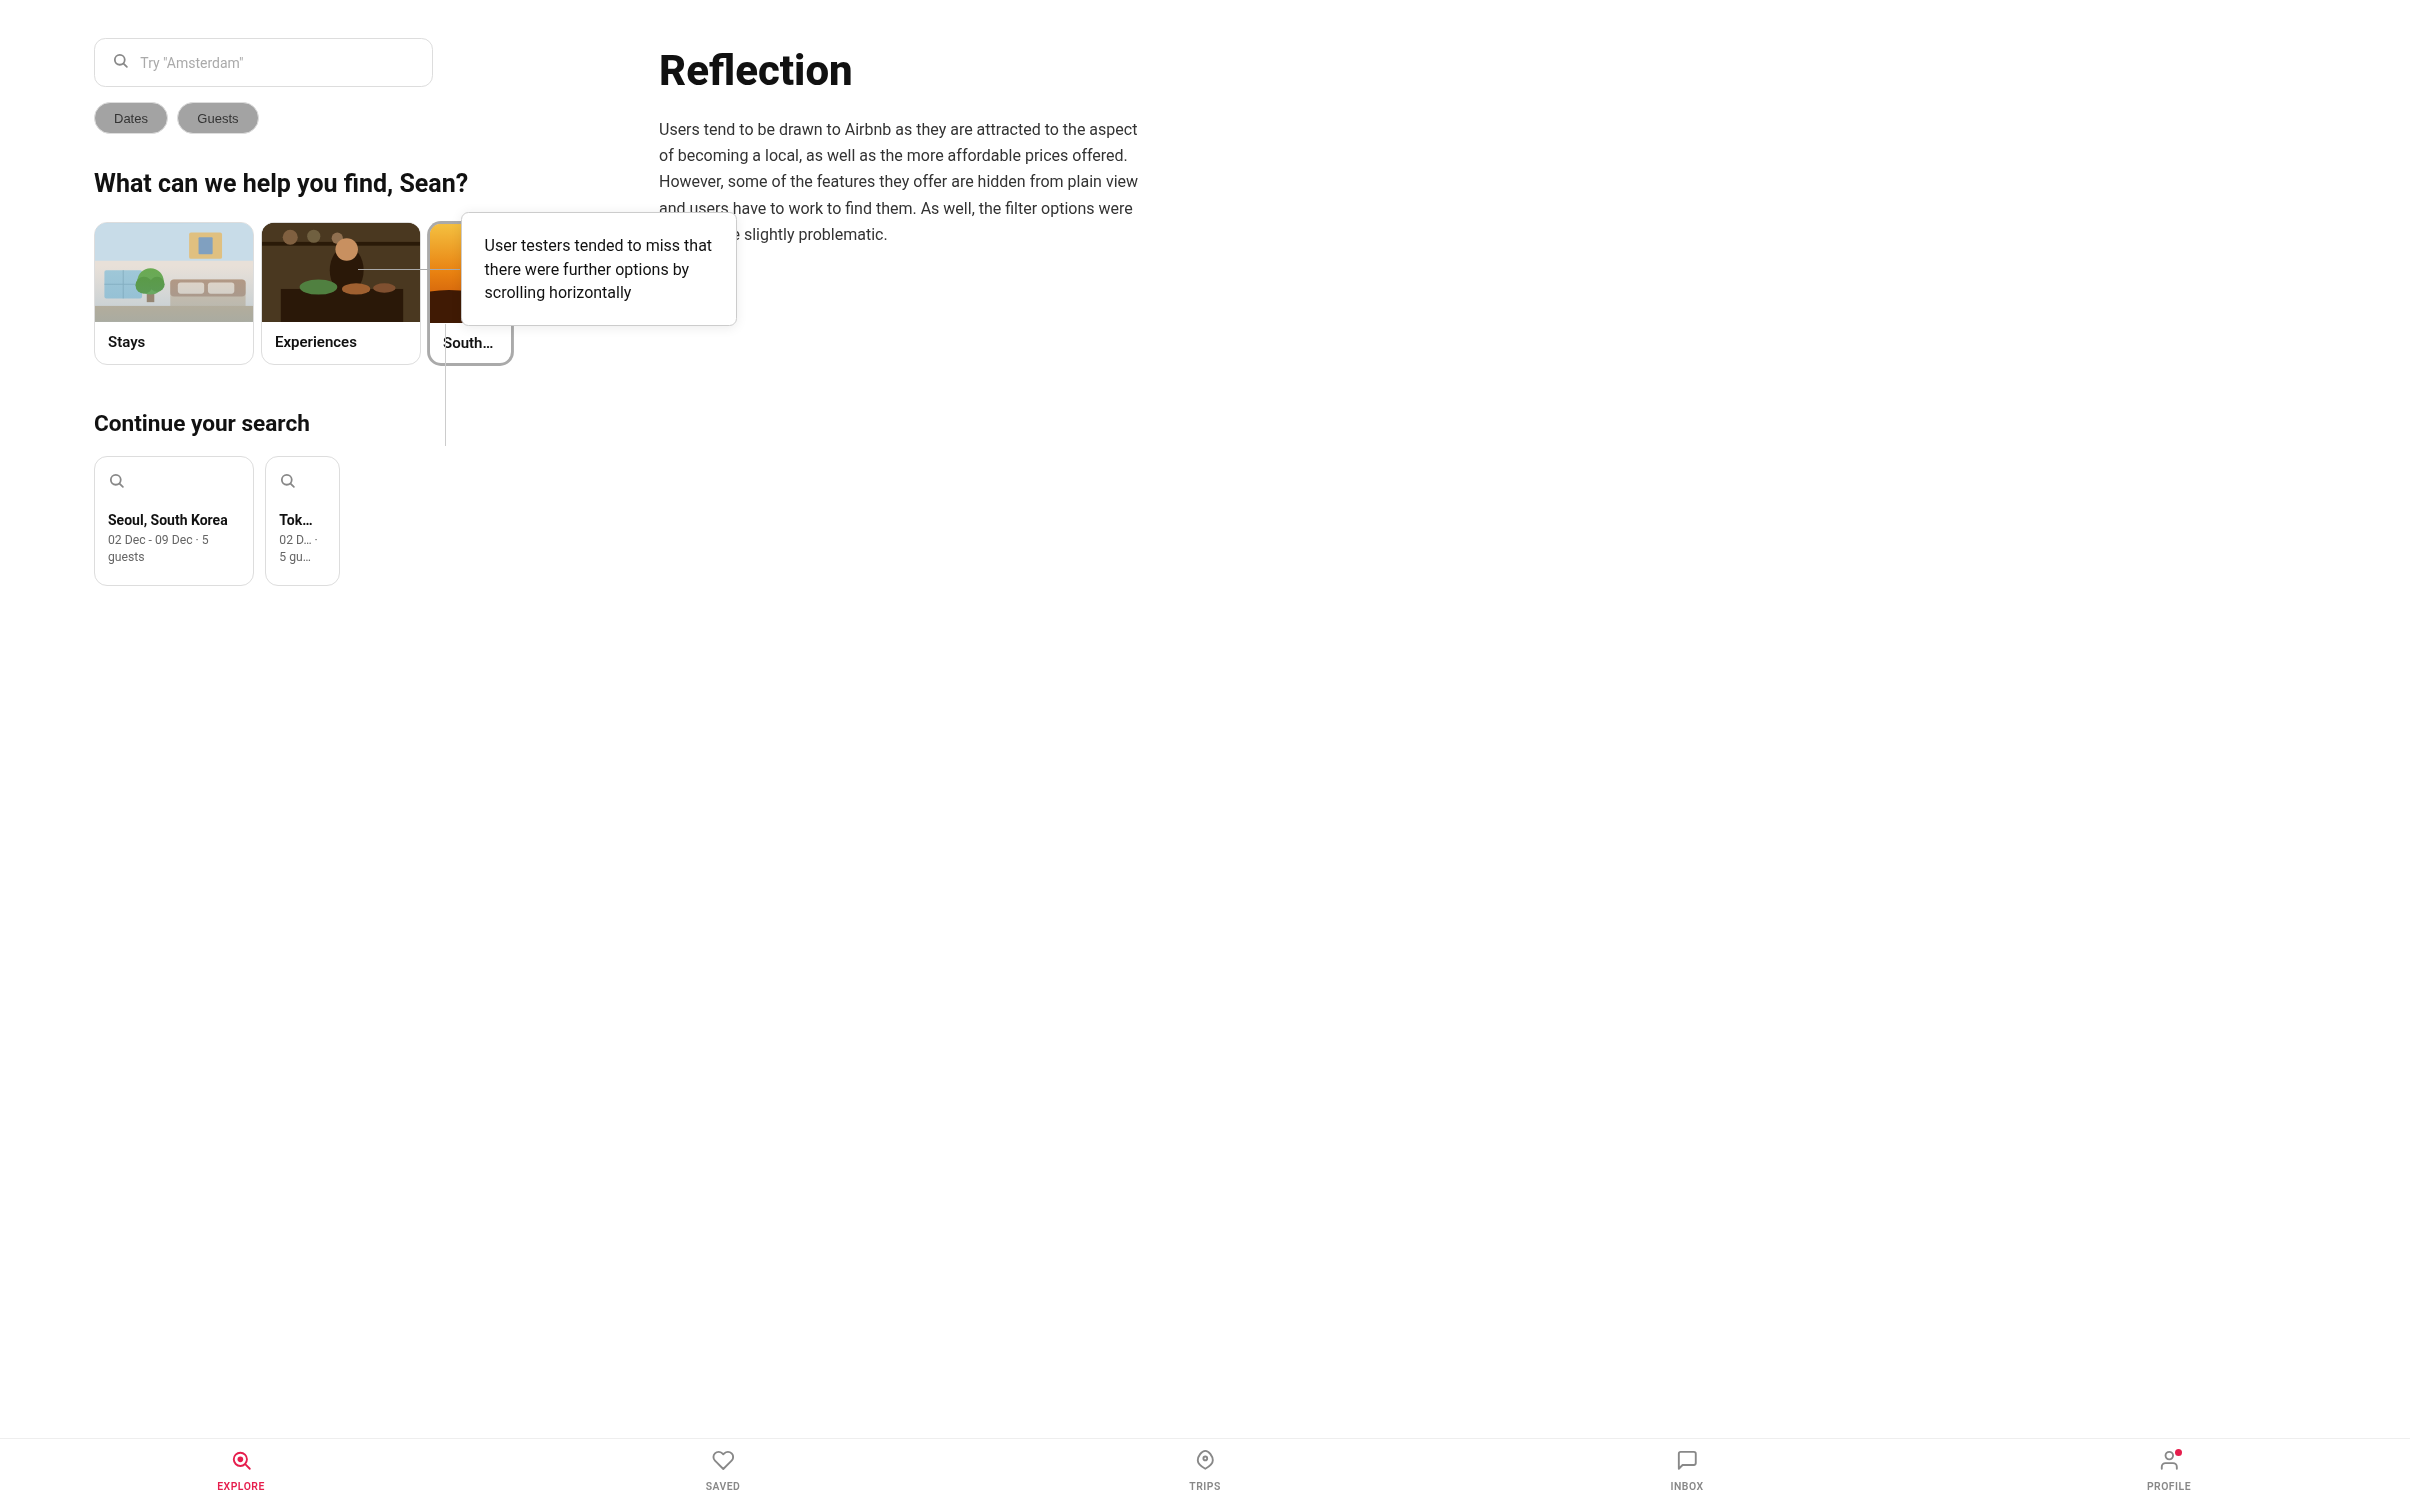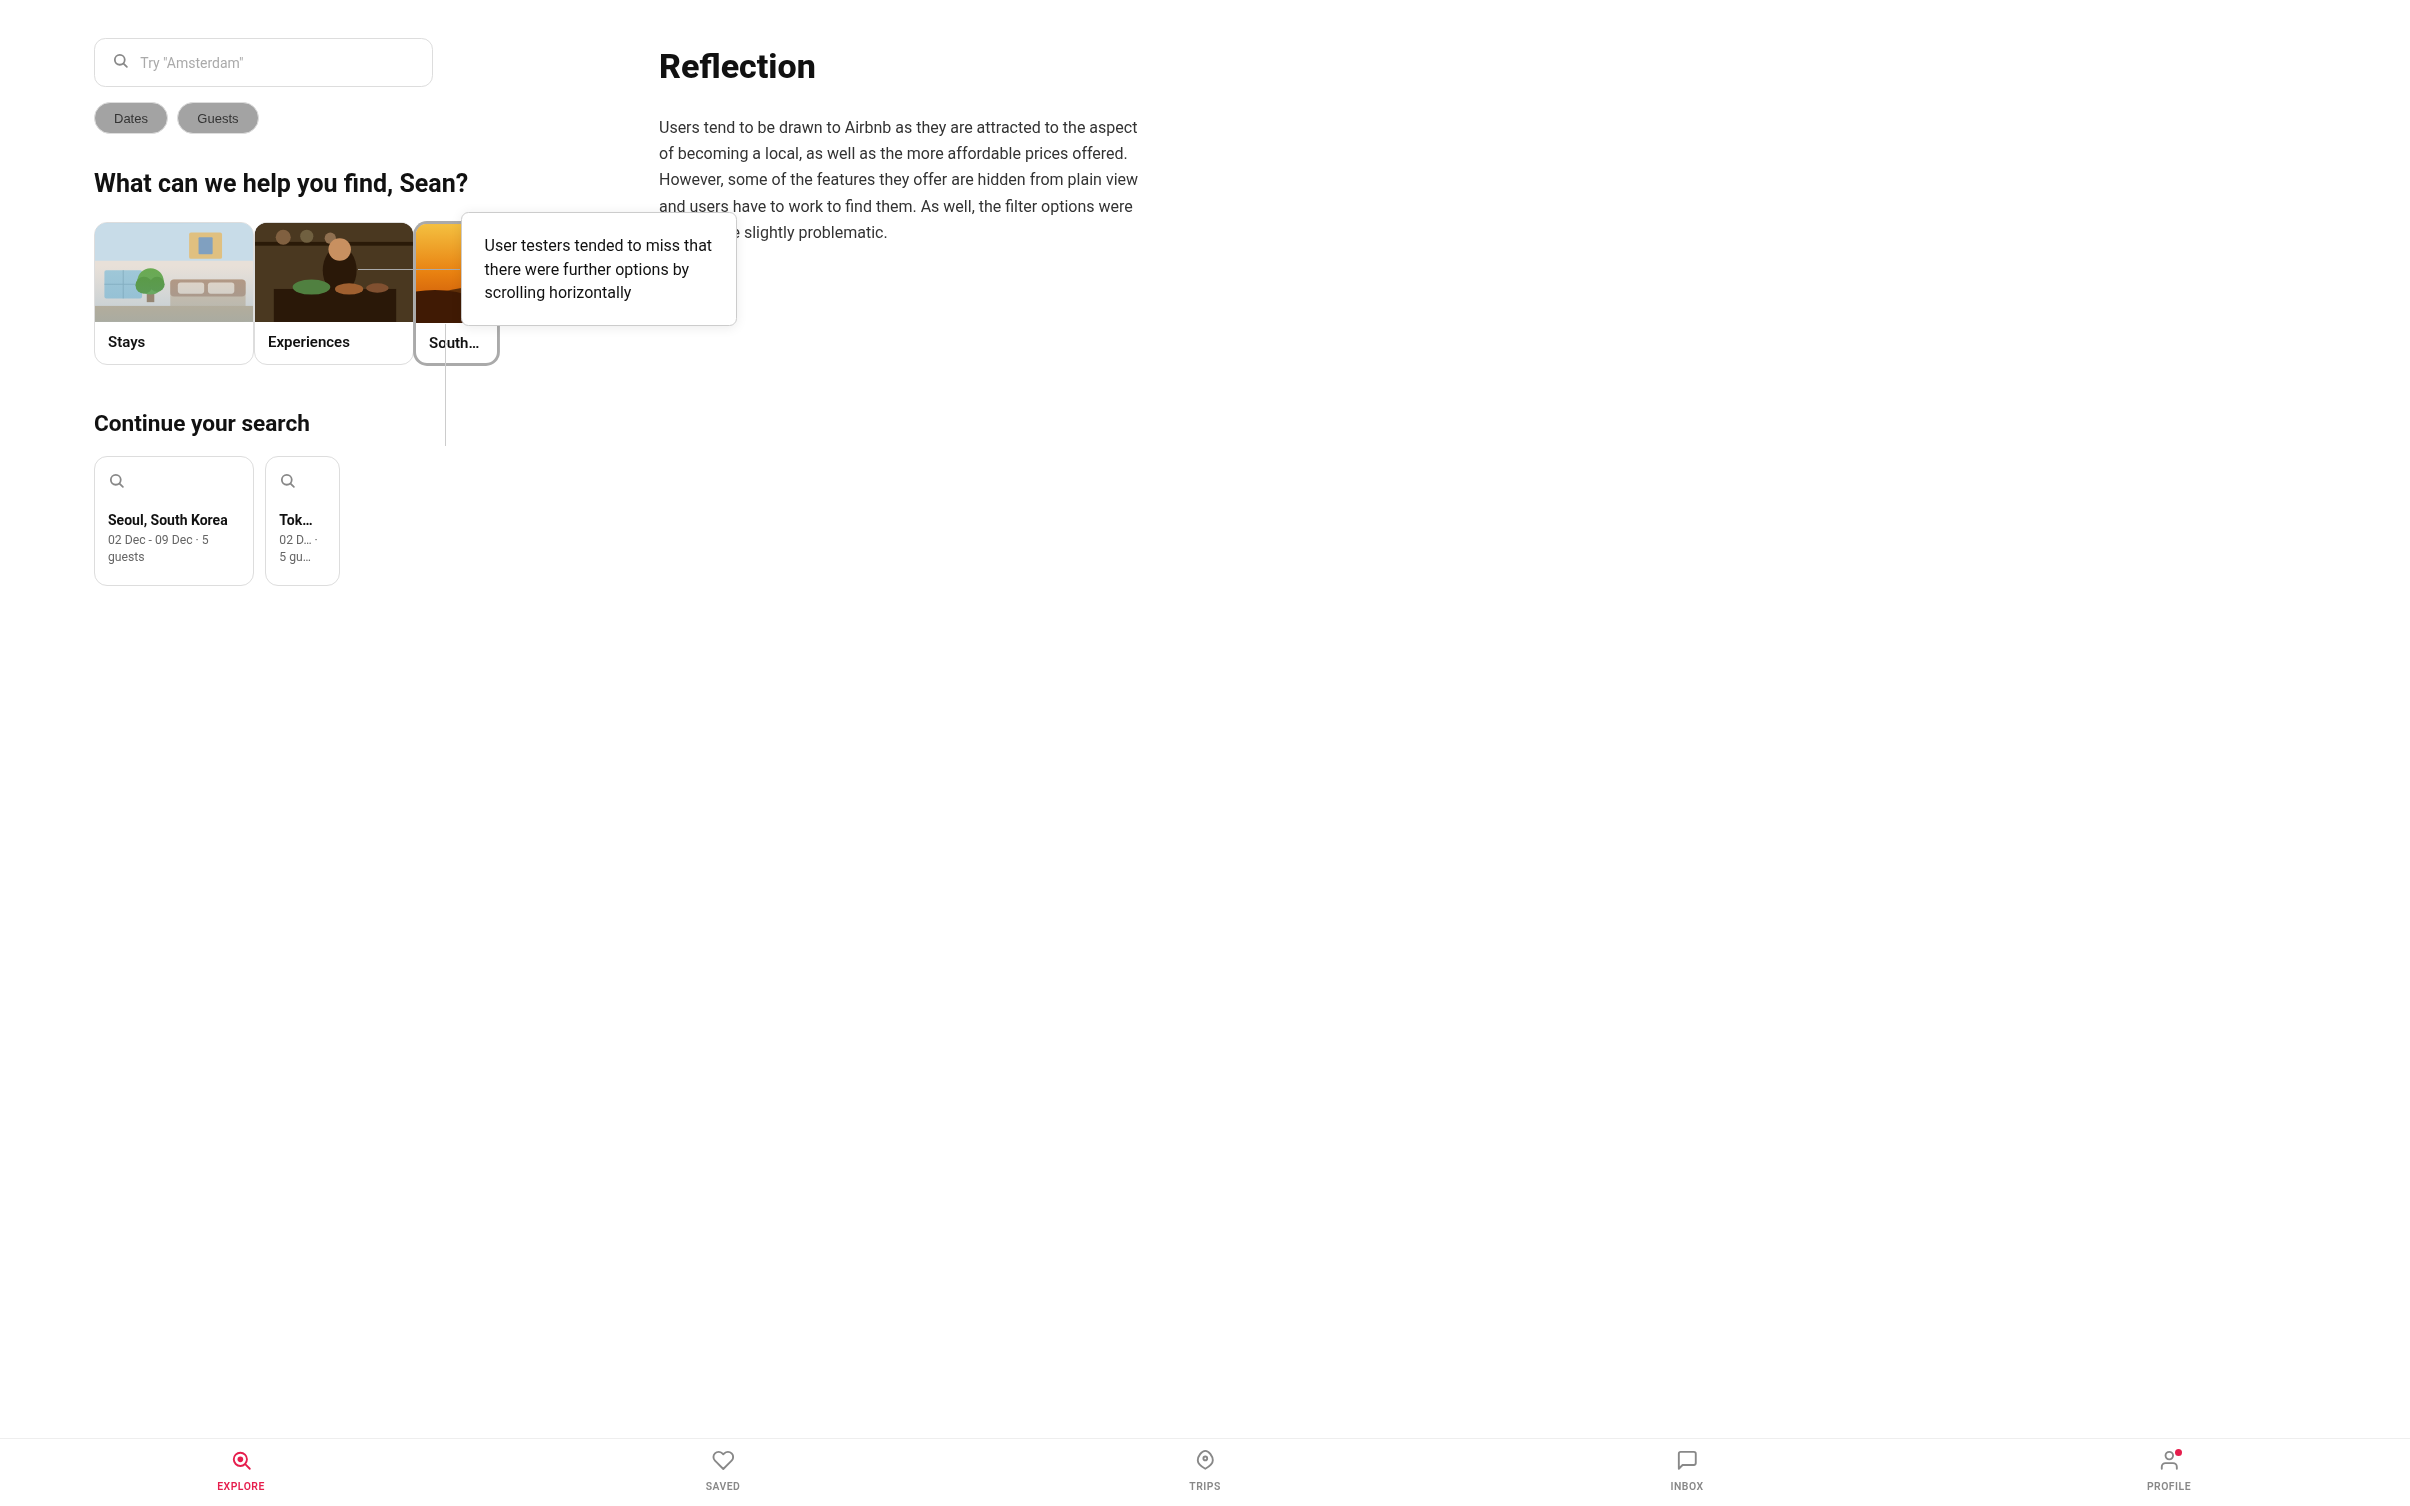--- a/index.html
+++ b/index.html
@@ -70,21 +70,21 @@
       font-weight: 700;
       line-height: 1.25;
       margin-bottom: 22.6px;
       color: #111;
     }
 
     
     .category-cards {
       display: flex;
       flex-direction: row;
-      gap: 0;
+      gap: 7px;
       margin-bottom: 38px;
       overflow: visible;
       position: relative;
     }
 
     .category-card {
       width: 160px;
       min-width: 160px;
       border-radius: 13px;
       border: 1.4px solid #ddd;
@@ -194,23 +194,23 @@
       line-height: 1.4;
     }
 
     
     .right-panel {
       flex: 1;
       padding: 7.5px 56px 0 75px;
     }
 
     .reflection-title {
-      font-size: 34px;
+      font-size: 42px;
       font-weight: 800;
-      margin-bottom: 29px;
+      margin-bottom: 22px;
       color: #111;
     }
 
     .reflection-body {
       font-size: 16px;
       line-height: 1.65;
       color: #333;
       max-width: 527px;
     }
 

